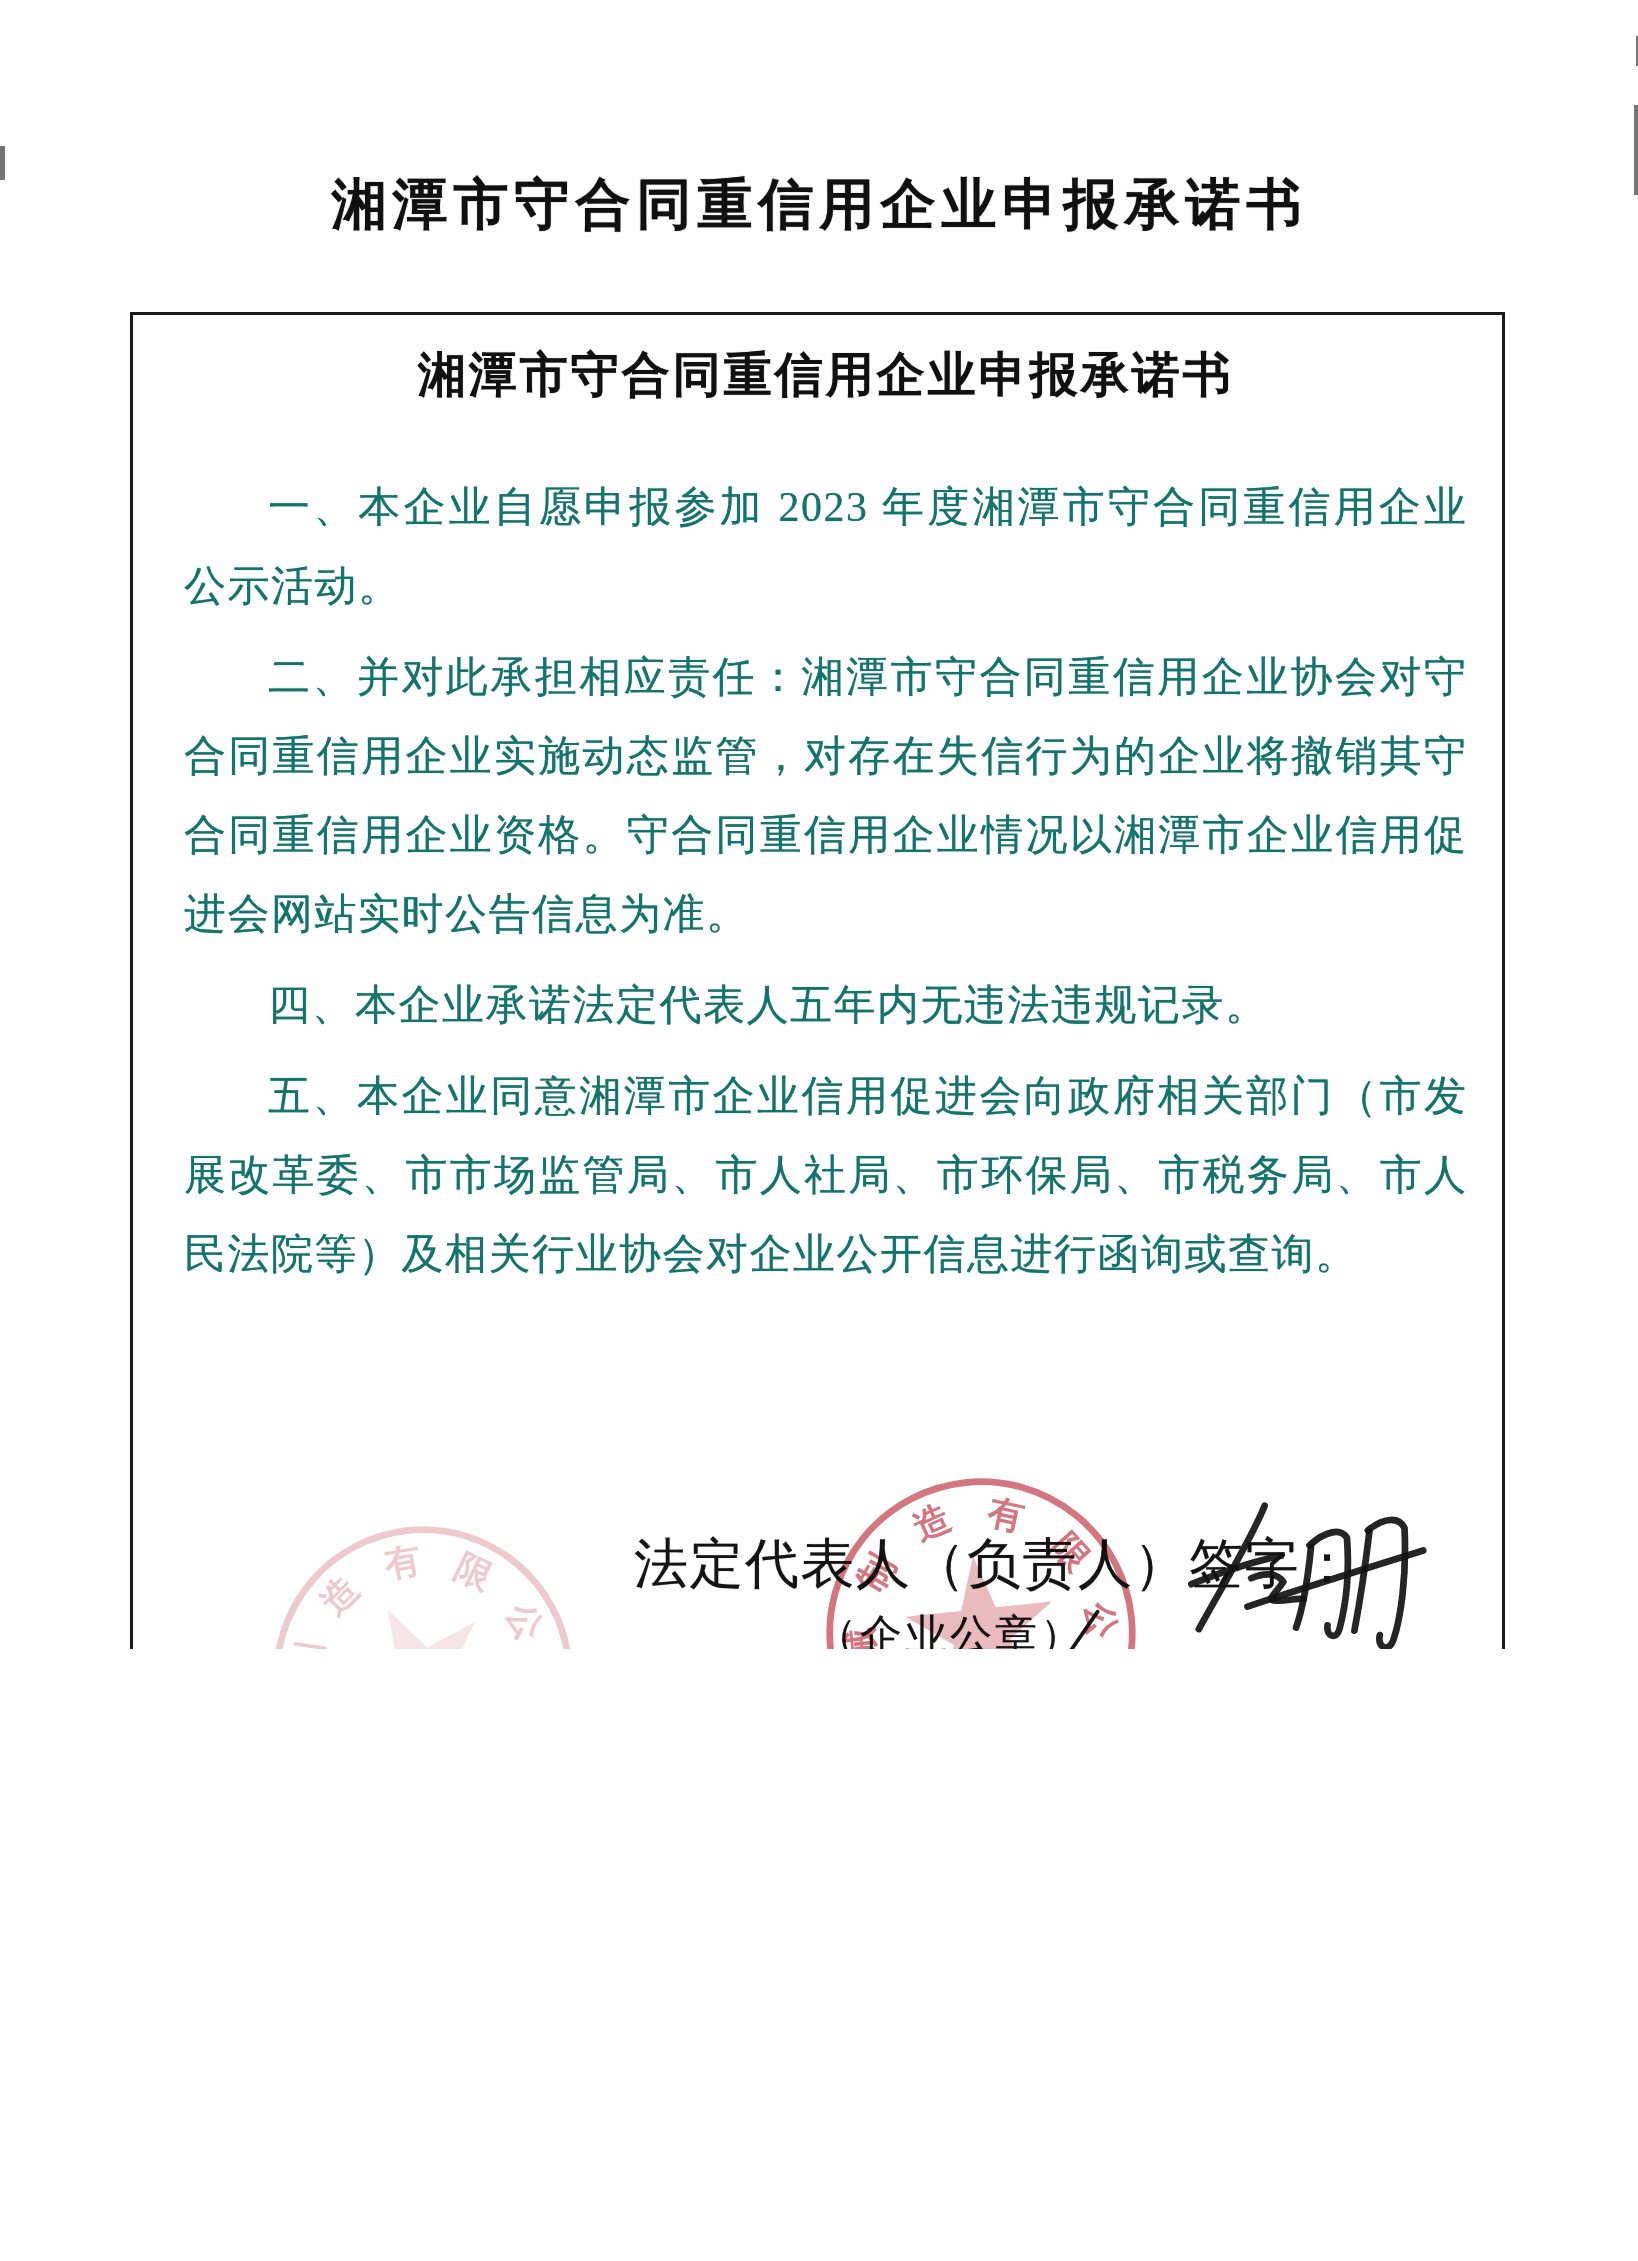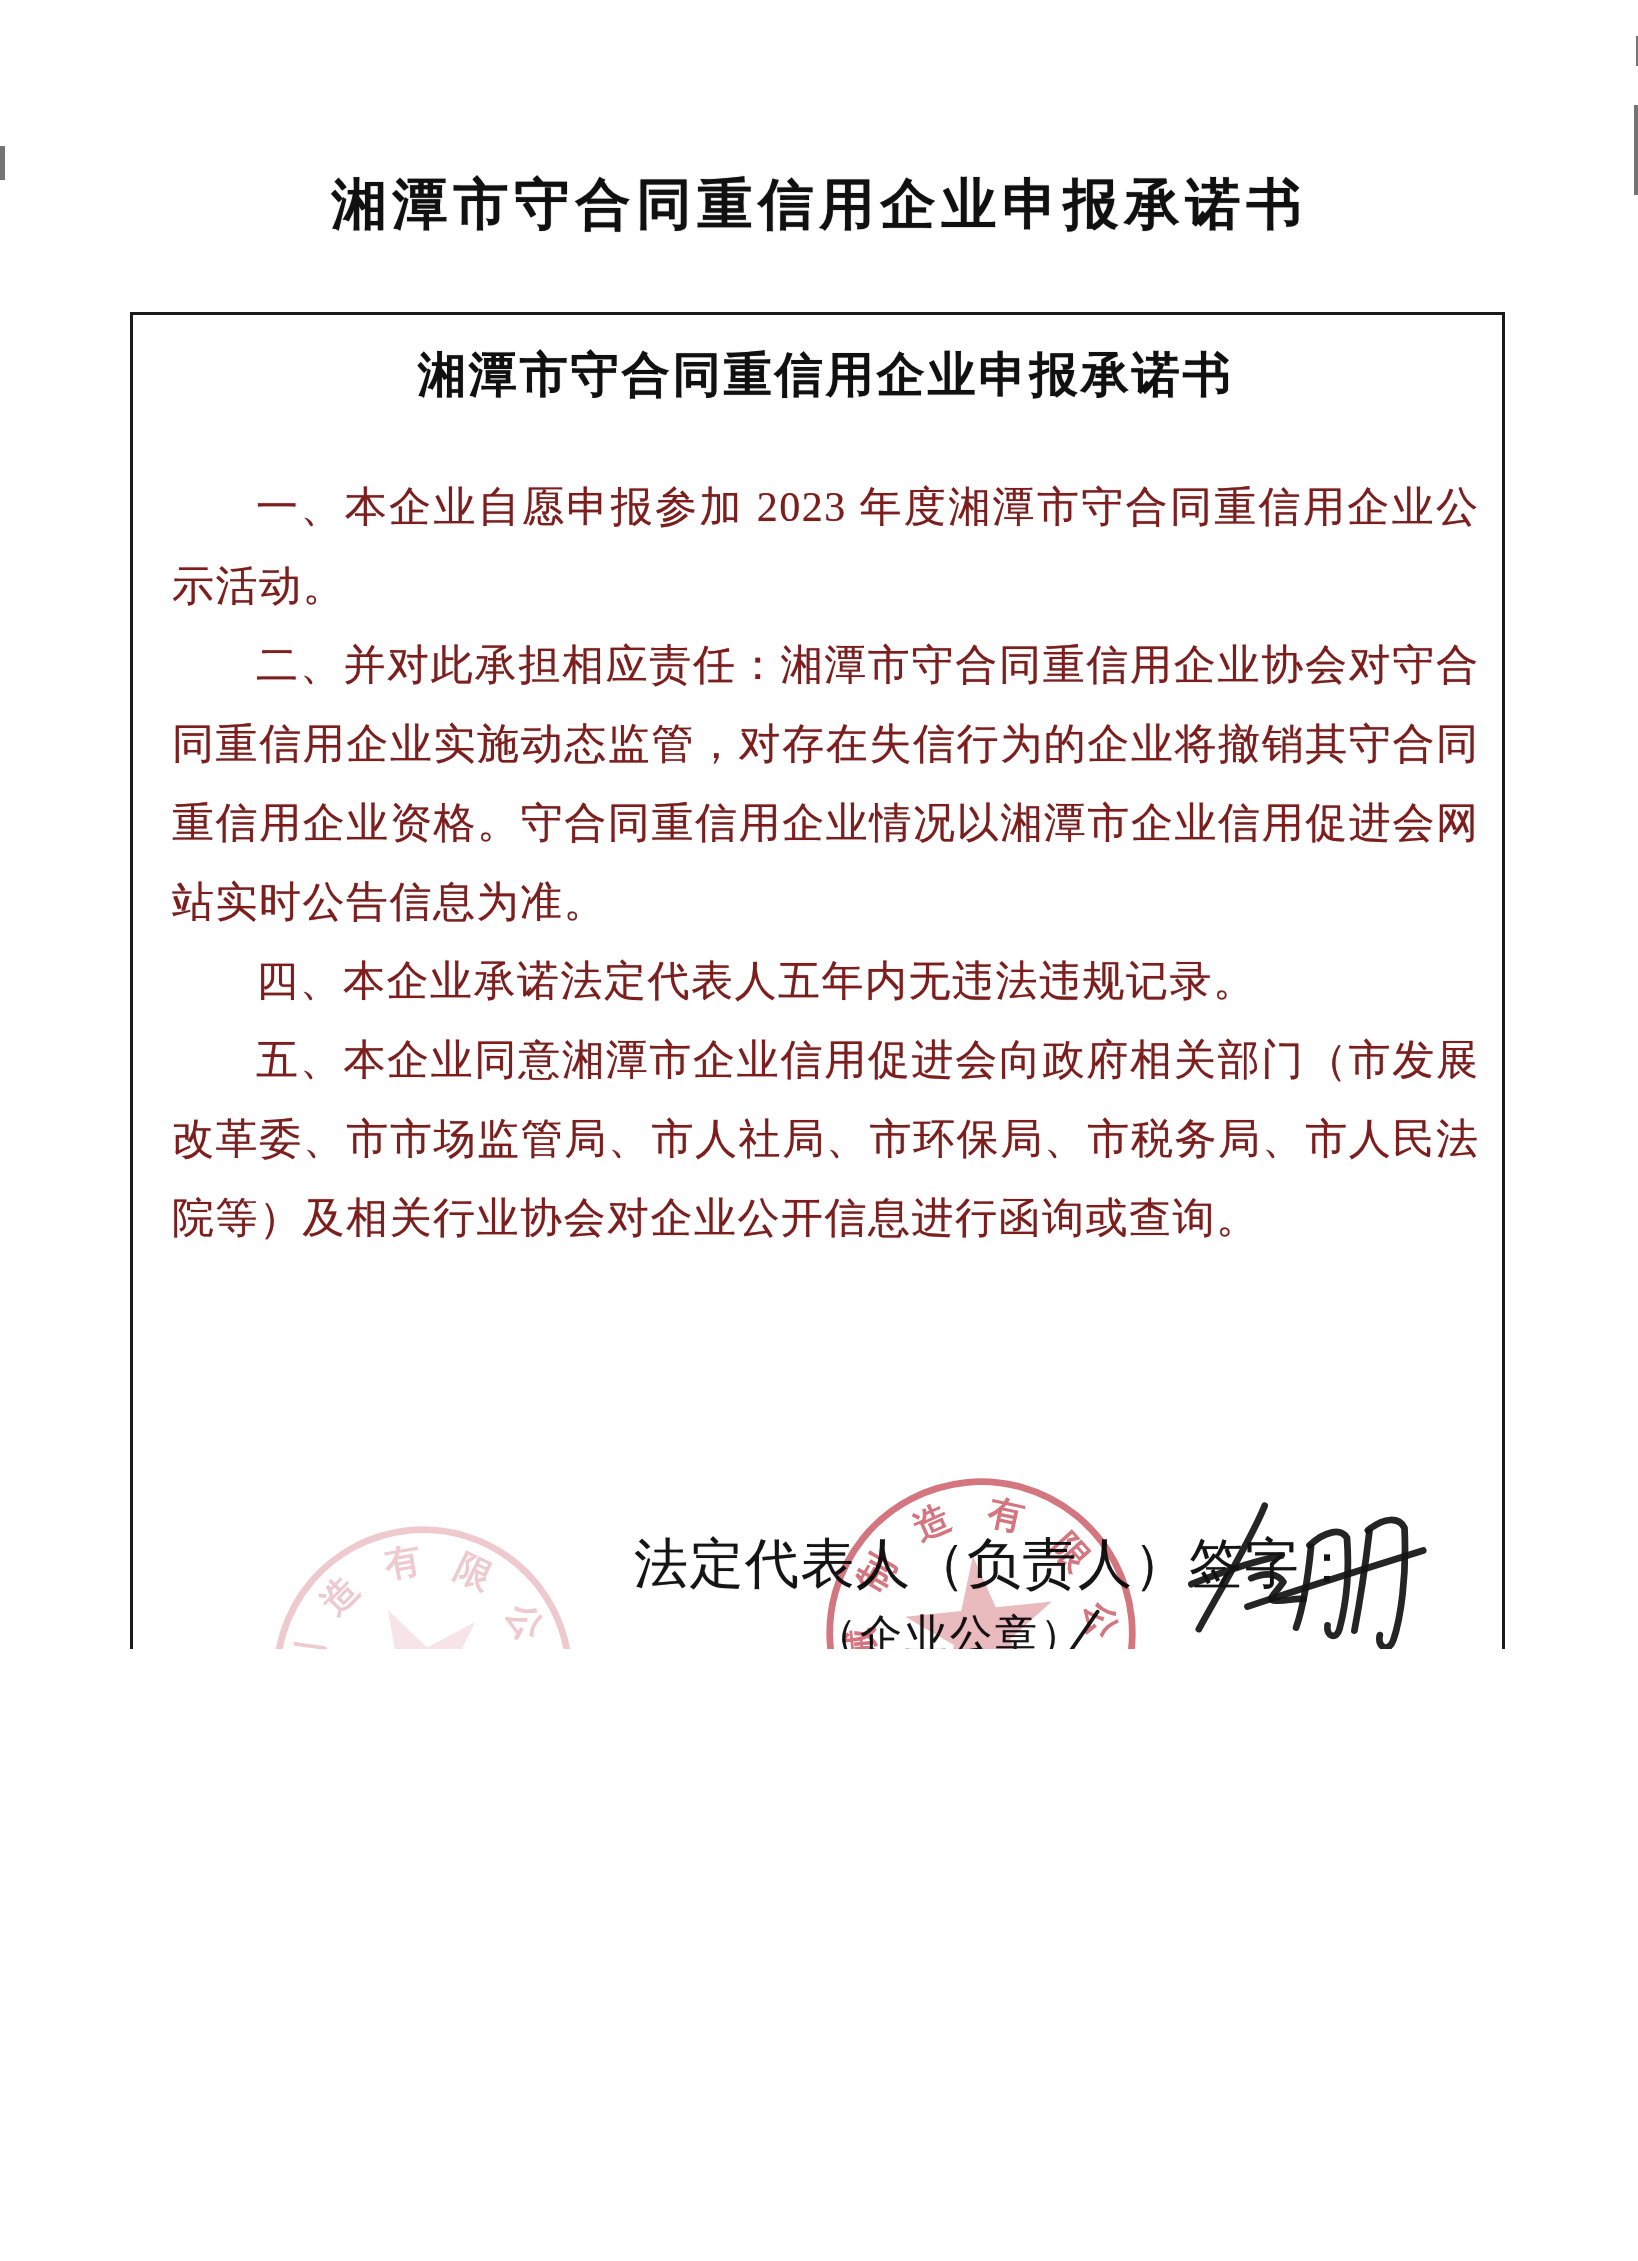--- a/index.html
+++ b/index.html
@@ -17,22 +17,22 @@
     border:3px solid #1b1b1b; border-bottom-width:4.5px; box-sizing:border-box;
     padding:0 22.5px 0 39px;
   }
   .inner-title{
     margin:36px 0 0 0; text-align:center; font-size:48px; font-weight:bold;
     letter-spacing:3px; line-height:1; color:#101010;
     text-shadow:0 0 0.9px rgba(0,0,0,.55);
   }
   .paragraphs{ margin-top:69px; }
   .paragraphs p{
-    margin:0; font-size:42px; line-height:79px; letter-spacing:1.5px;
-    text-align:justify; text-indent:2em; color:#7f1d1d;
+    margin:12px; font-size:42px; line-height:79px; letter-spacing:1.5px;
+    text-align:justify; text-indent:2em; color:#0f766e;
     text-shadow:0 0 0.9px rgba(0,0,0,.5);
   }
   .sig-label{
     position:absolute; left:634px; top:1528px; font-size:54px; letter-spacing:1.5px;
     text-shadow:0 0 0.9px rgba(0,0,0,.5);
   }
   .seal-note{
     position:absolute; left:815px; top:1607px; font-size:42px; letter-spacing:3px;
     text-shadow:0 0 0.9px rgba(0,0,0,.5);
     text-decoration:underline;

